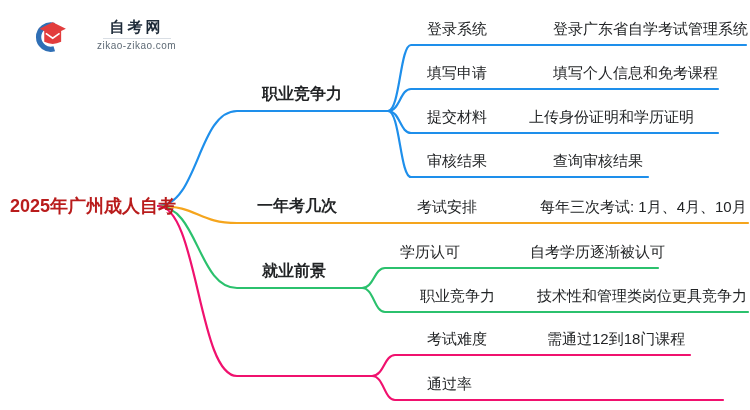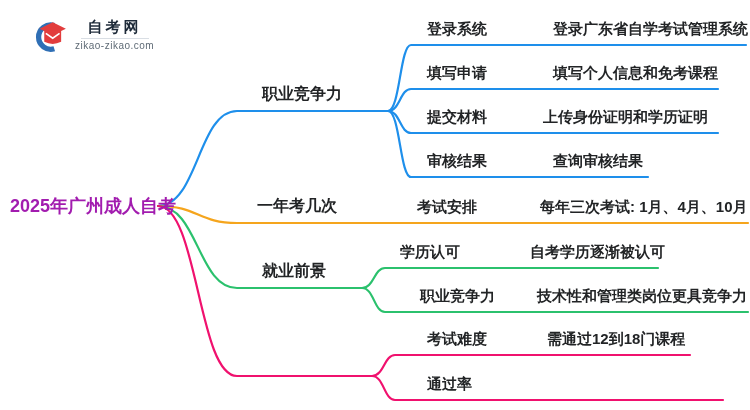--- a/index.html
+++ b/index.html
@@ -2,25 +2,25 @@
 <html><head>
 <meta charset="utf-8">
 <style>
   html,body{margin:0;padding:0;background:#ffffff;}
   .stage{
     position:relative;width:750px;height:410px;background:#ffffff;overflow:hidden;
     font-family:"Liberation Sans",sans-serif;
   }
   svg.lines{position:absolute;left:0;top:0;width:750px;height:410px;}
   .lbl{position:absolute;white-space:nowrap;color:#222426;}
-  .root-lbl{font-size:18px;line-height:26px;font-weight:700;color:#a21caf;}
+  .root-lbl{font-size:18px;line-height:26px;font-weight:700;color:#b91c1c;}
   .lv1{font-size:16px;line-height:26px;font-weight:600;}
-  .lv2{font-size:15px;line-height:24px;font-weight:700;}
+  .lv2{font-size:15px;line-height:24px;font-weight:400;}
   
-  .logo{position:absolute;left:30px;top:16px;display:flex;align-items:center;}
+  .logo{position:absolute;left:30px;top:16px;display:flex;align-items:center;gap:22px;}
   .logo-icon{width:38px;height:38px;flex:0 0 auto;}
   .logo-txt{margin-left:7px;display:flex;flex-direction:column;align-items:center;}
   .logo-name{font-size:15px;font-weight:700;color:#1d2a38;letter-spacing:3px;line-height:18px;}
   .logo-divider{width:68px;height:1px;background:#d9dee4;margin:2px 0 1px 0;}
   .logo-domain{font-size:10px;color:#5f6b76;line-height:12px;letter-spacing:.5px;}
 </style>
 </head>
 <body>
 
 <div class="stage">
@@ -59,21 +59,21 @@
   </div>
 
   <div class="lbl root-lbl" style="left:10px;top:193px;">2025年广州成人自考</div>
 
   <div class="lbl lv1" style="left:262px;top:81px;">职业竞争力</div>
   <div class="lbl lv2" style="left:427px;top:17px;">登录系统</div>
   <div class="lbl lv2" style="left:553px;top:17px;">登录广东省自学考试管理系统</div>
   <div class="lbl lv2" style="left:427px;top:61px;">填写申请</div>
   <div class="lbl lv2" style="left:553px;top:61px;">填写个人信息和免考课程</div>
   <div class="lbl lv2" style="left:427px;top:105px;">提交材料</div>
-  <div class="lbl lv2" style="left:543px;top:105px;">上传身份证明和学历证明</div>
+  <div class="lbl lv2" style="left:529px;top:105px;">上传身份证明和学历证明</div>
   <div class="lbl lv2" style="left:427px;top:149px;">审核结果</div>
   <div class="lbl lv2" style="left:553px;top:149px;">查询审核结果</div>
 
   <div class="lbl lv1" style="left:257px;top:193px;">一年考几次</div>
   <div class="lbl lv2" style="left:417px;top:195px;">考试安排</div>
   <div class="lbl lv2" style="left:540px;top:195px;">每年三次考试: 1月、4月、10月</div>
 
   <div class="lbl lv1" style="left:262px;top:258px;">就业前景</div>
   <div class="lbl lv2" style="left:400px;top:240px;">学历认可</div>
   <div class="lbl lv2" style="left:530px;top:240px;">自考学历逐渐被认可</div>

